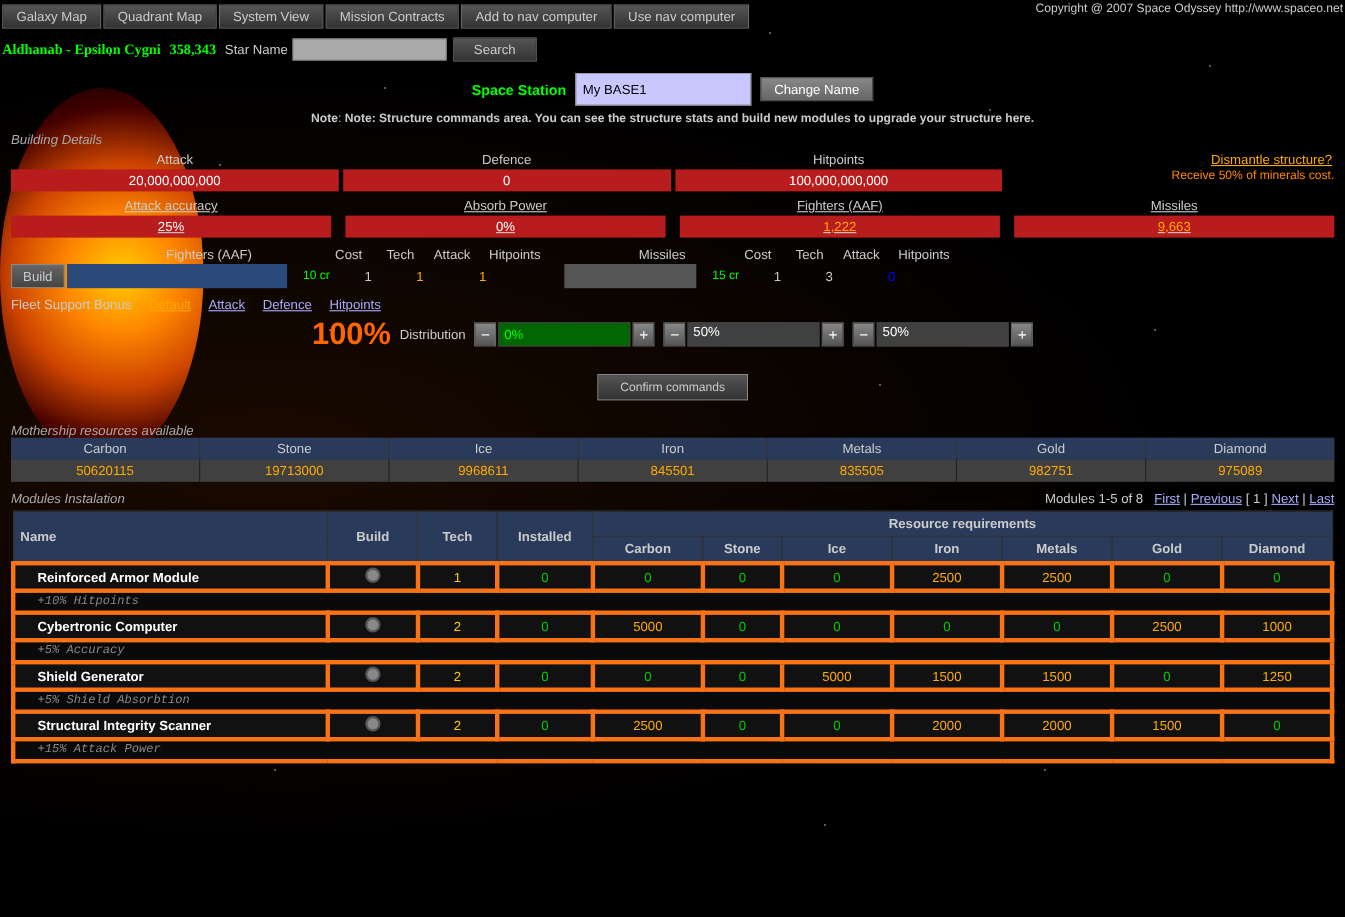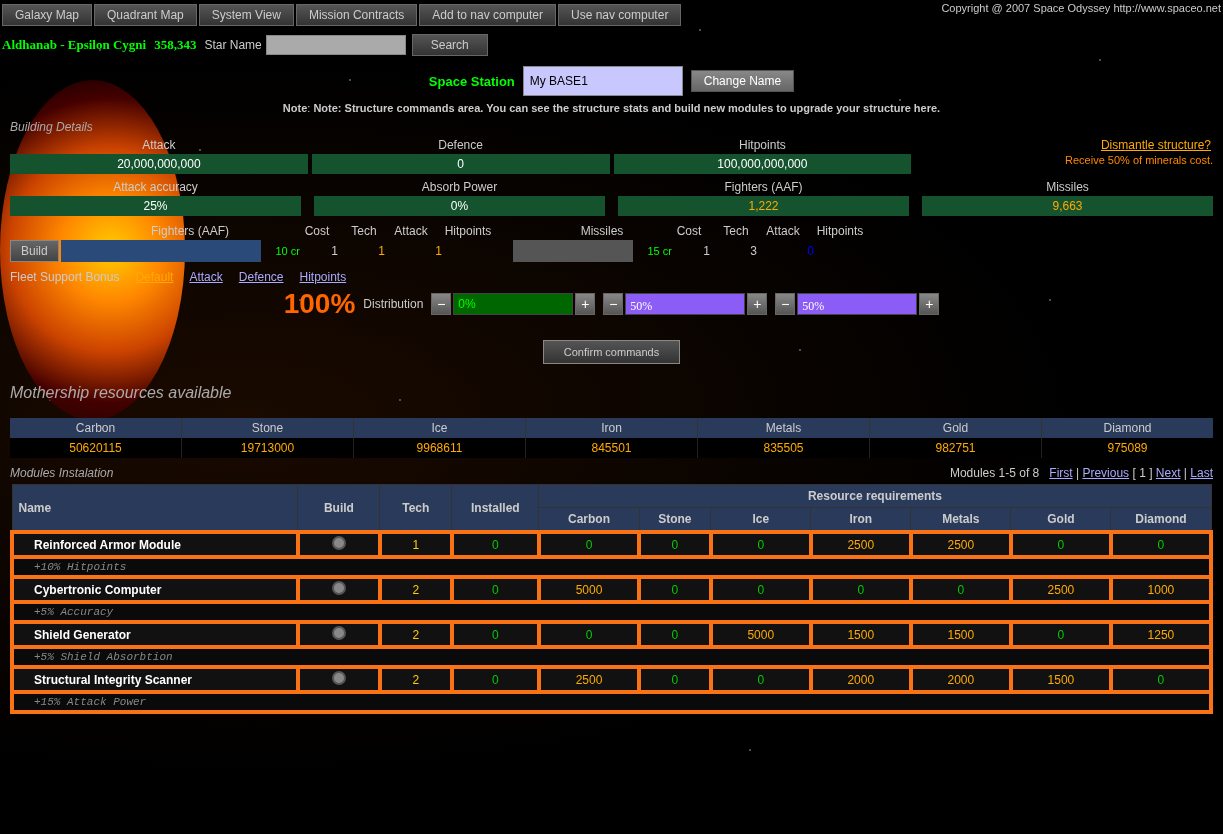--- a/index.html
+++ b/index.html
@@ -170,21 +170,21 @@
     }
     .stat-cell {
       text-align: center;
     }
     .stat-label {
       color: #ccc;
       padding: 2px;
       font-size: 12px;
     }
     .stat-value {
-      background: #14532d;
+      background: #b91c1c;
       color: #ccc;
       padding: 2px 17px;
       text-align: left;
       font-size: 12px;
       min-height: 20px;
       display: flex;
       align-items: center;
       justify-content: center;
     }
     .stat-value.orange { color: #ffaa00; }
@@ -277,51 +277,50 @@
       width: 120px;
       height: 22px;
       border: 1px solid #444;
       display: flex;
       align-items: center;
       padding-left: 4px;
       color: #00ff00;
       font-size: 12px;
     }
     .dist-bar-orange {
-      background: #8b5cf6;
+      background: #404040;
       width: 120px;
       height: 22px;
       border: 1px solid #444;
       display: flex;
-      align-items: flex-end;
+      align-items: flex-start;
       padding-left: 4px;
       color: #fff;
       font-size: 12px;
-      font-family: Liberation Serif, serif;
     }
 
     .confirm-btn {
       display: block;
       margin: 20px auto;
       background: linear-gradient(to bottom, #555, #333);
       border: 1px solid #888;
       color: #ccc;
       padding: 5px 20px;
       cursor: pointer;
       font-size: 11px;
     }
 
     .mothership-section {
       margin: 8px 0;
     }
     .mothership-title {
       color: #aaa;
       font-style: italic;
-      font-size: 16px;
-      margin-bottom: 16px;
+      font-size: 12px;
+      margin-bottom: 0;
     }
     .resource-header {
       display: grid;
       grid-template-columns: repeat(7, 1fr);
       gap: 1px;
       background: #333;
     }
     .resource-header-cell {
       background: #2a3a5a;
       text-align: center;
@@ -329,21 +328,21 @@
       color: #ccc;
       font-size: 12px;
     }
     .resource-values {
       display: grid;
       grid-template-columns: repeat(7, 1fr);
       gap: 1px;
       background: #222;
     }
     .resource-value-cell {
-      background: #000000;
+      background: #404040;
       text-align: center;
       padding: 3px;
       color: #ffaa00;
       font-size: 12px;
     }
 
     .modules-section {
       margin: 8px 0;
     }
     .modules-header-row {
@@ -459,21 +458,21 @@
       <div class="stat-value white">100,000,000,000</div>
     </div>
     <div class="stat-cell">
       <div style="text-align:right; padding:2px;">
         <a class="dismantle-link">Dismantle structure?</a>
       </div>
       <div class="dismantle-sub" style="text-align:right;">Receive 50% of minerals cost.</div>
     </div>
   </div>
 
-  <div style="display:grid; grid-template-columns: 1fr 1fr 1fr 1fr; gap:13px; margin-bottom:8px;">
+  <div style="display:grid; grid-template-columns: 1fr 1fr 1fr 1fr; gap:13px; margin-bottom:8px;text-decoration:underline;">
     <div class="stat-cell">
       <div class="stat-label">Attack accuracy</div>
       <div class="stat-value white">25%</div>
     </div>
     <div class="stat-cell">
       <div class="stat-label">Absorb Power</div>
       <div class="stat-value white">0%</div>
     </div>
     <div class="stat-cell">
       <div class="stat-label">Fighters (AAF)</div>

